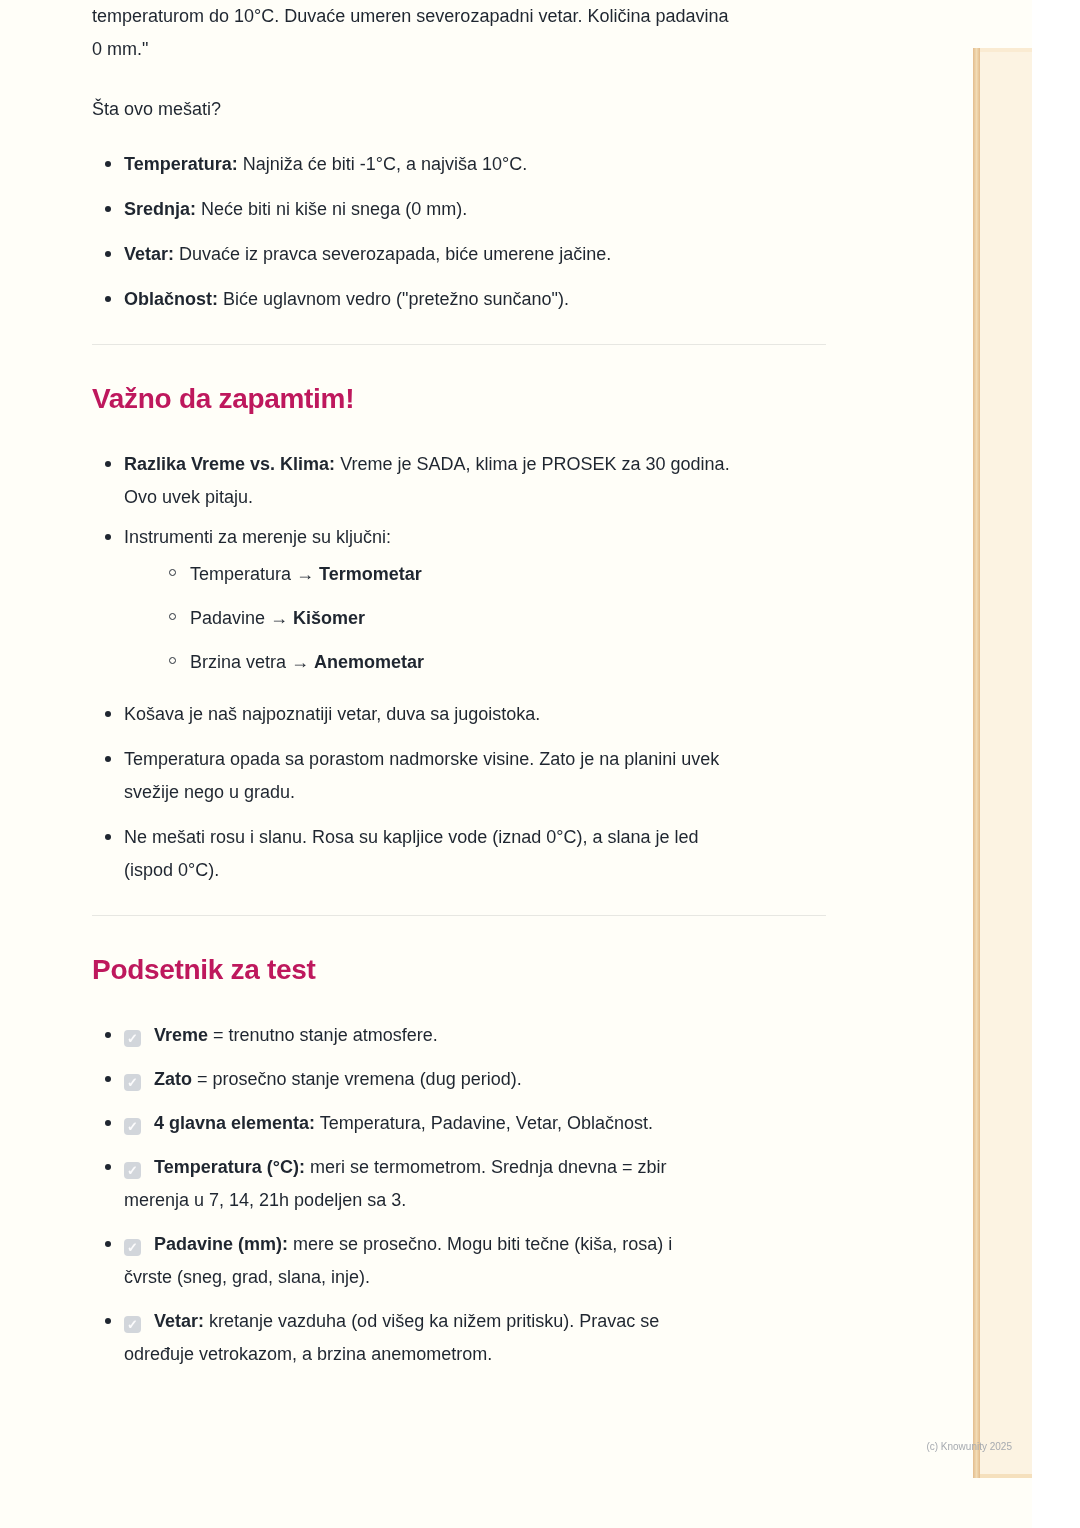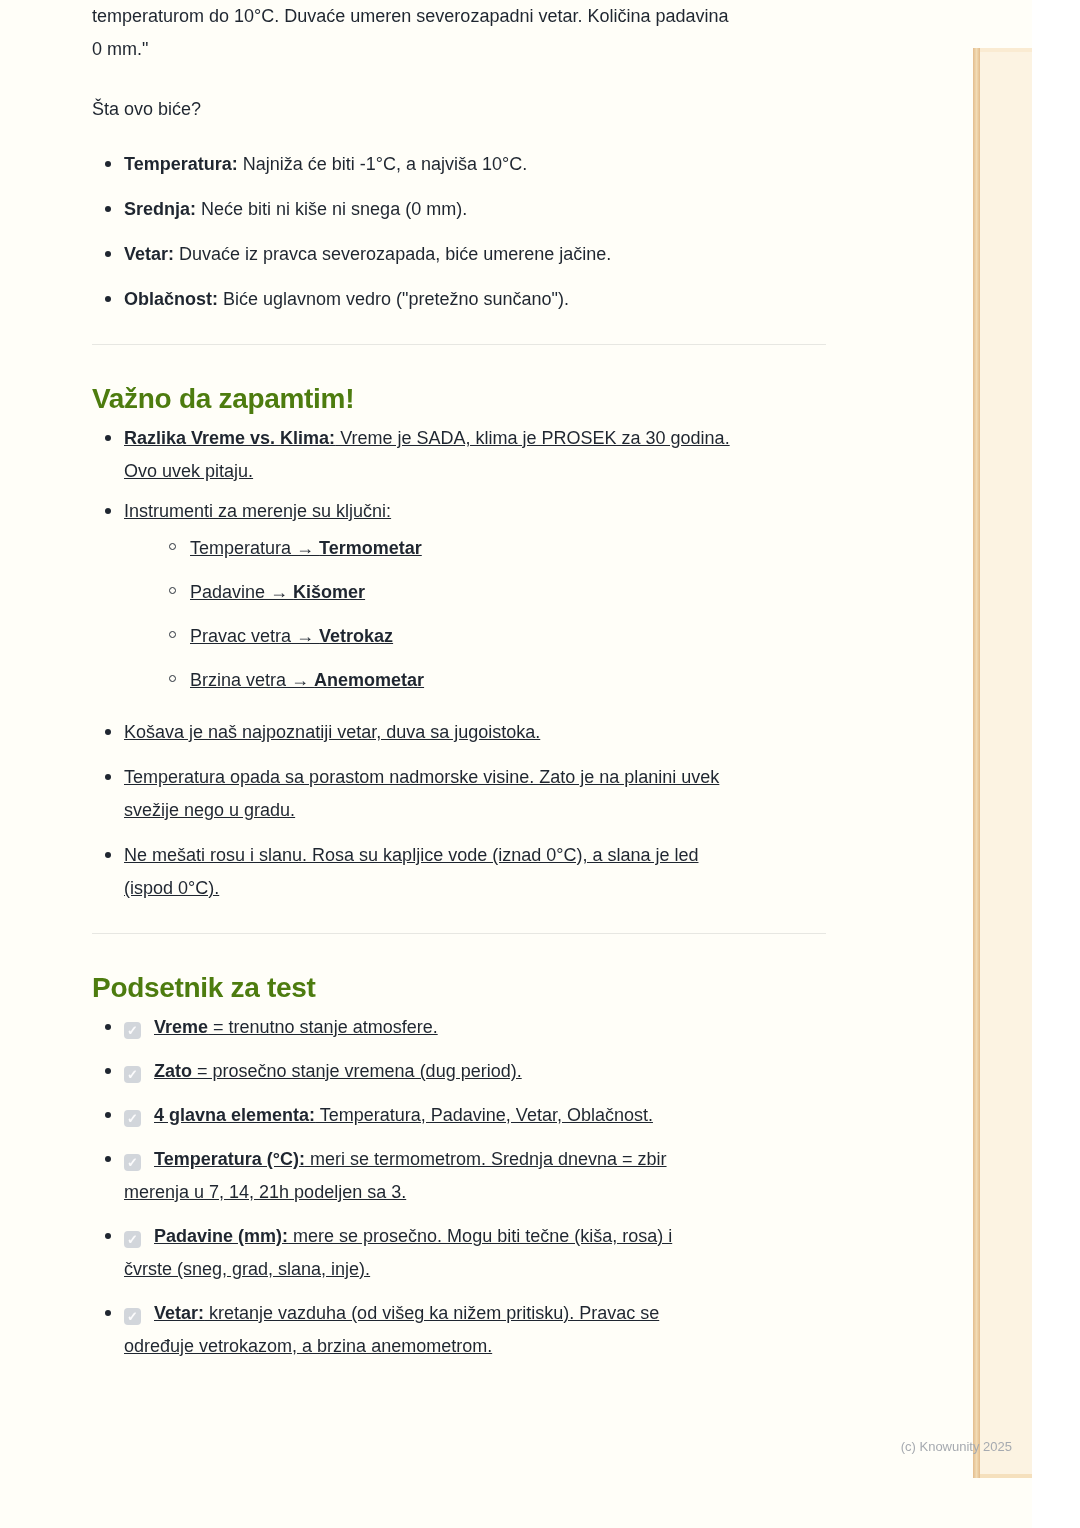--- a/index.html
+++ b/index.html
@@ -68,53 +68,53 @@
   .li-instrumenti { margin-bottom: 8px !important; }
   .li-razlika { margin-bottom: 7px !important; }
 
   .divider {
     border: none; border-top: 1px solid #E7E7E2;
     margin: 16px 0 0 0; width: 734px;
   }
 
   h2.section-title {
     font-size: 28px; line-height: 36px; font-weight: bold;
-    color: #4d7c0f; margin: 36px 0 0 0; letter-spacing: -0.3px;
-  }
-  .h-after { margin-top: 5px; text-decoration: underline; }
+    color: #be185d; margin: 36px 0 0 0; letter-spacing: -0.3px;
+  }
+  .h-after { margin-top: 31px; }
 
   
   .cbx {
     display: inline-block; width: 17px; height: 17px;
     background: #D2D6DB; border-radius: 4px; margin-right: 13px;
     vertical-align: -2px; color: #FBFBFC; font-size: 13px; line-height: 17px;
     text-align: center; font-weight: bold;
   }
   .clist > li { margin-bottom: 11px; }
 
   .footer-credit {
     position: absolute; top: 1437px; right: 68px; z-index: 3;
-    font-size: 13px; line-height: 20px; color: #A6AAB0;
+    font-size: 10px; line-height: 20px; color: #A6AAB0;
   }
 </style>
 </head>
 <body>
 
 <div class="right-white"></div>
 <div class="rail-bar"></div>
 <div class="rail-strip"></div>
 
 <div class="content">
 
   <p class="para">
     <span class="tline" style="display:block">temperaturom do 10°C. Duvaće umeren severozapadni vetar. Količina padavina</span>
     <span class="tline" style="display:block">0 mm."</span>
   </p>
 
-  <p class="question">Šta ovo biće?</p>
+  <p class="question">Šta ovo mešati?</p>
 
   <ul class="blist">
     <li>
       <div class="tline">
         <span class="b">Temperatura:</span><span> Najniža će biti -1°C, a najviša 10°C.</span>
       </div>
     </li>
     <li>
       <div class="tline">
         <span class="b">Srednja:</span><span> Neće biti ni kiše ni snega (0 mm).</span>
@@ -152,25 +152,20 @@
             <span>Temperatura → </span><span class="b">Termometar</span>
           </div>
         </li>
         <li>
           <div class="tline">
             <span>Padavine → </span><span class="b">Kišomer</span>
           </div>
         </li>
         <li>
           <div class="tline">
-            <span>Pravac vetra → </span><span class="b">Vetrokaz</span>
-          </div>
-        </li>
-        <li>
-          <div class="tline">
             <span>Brzina vetra → </span><span class="b">Anemometar</span>
           </div>
         </li>
       </ul>
     </li>
 
     <li>
       <div class="tline">Košava je naš najpoznatiji vetar, duva sa jugoistoka.</div>
     </li>
 

